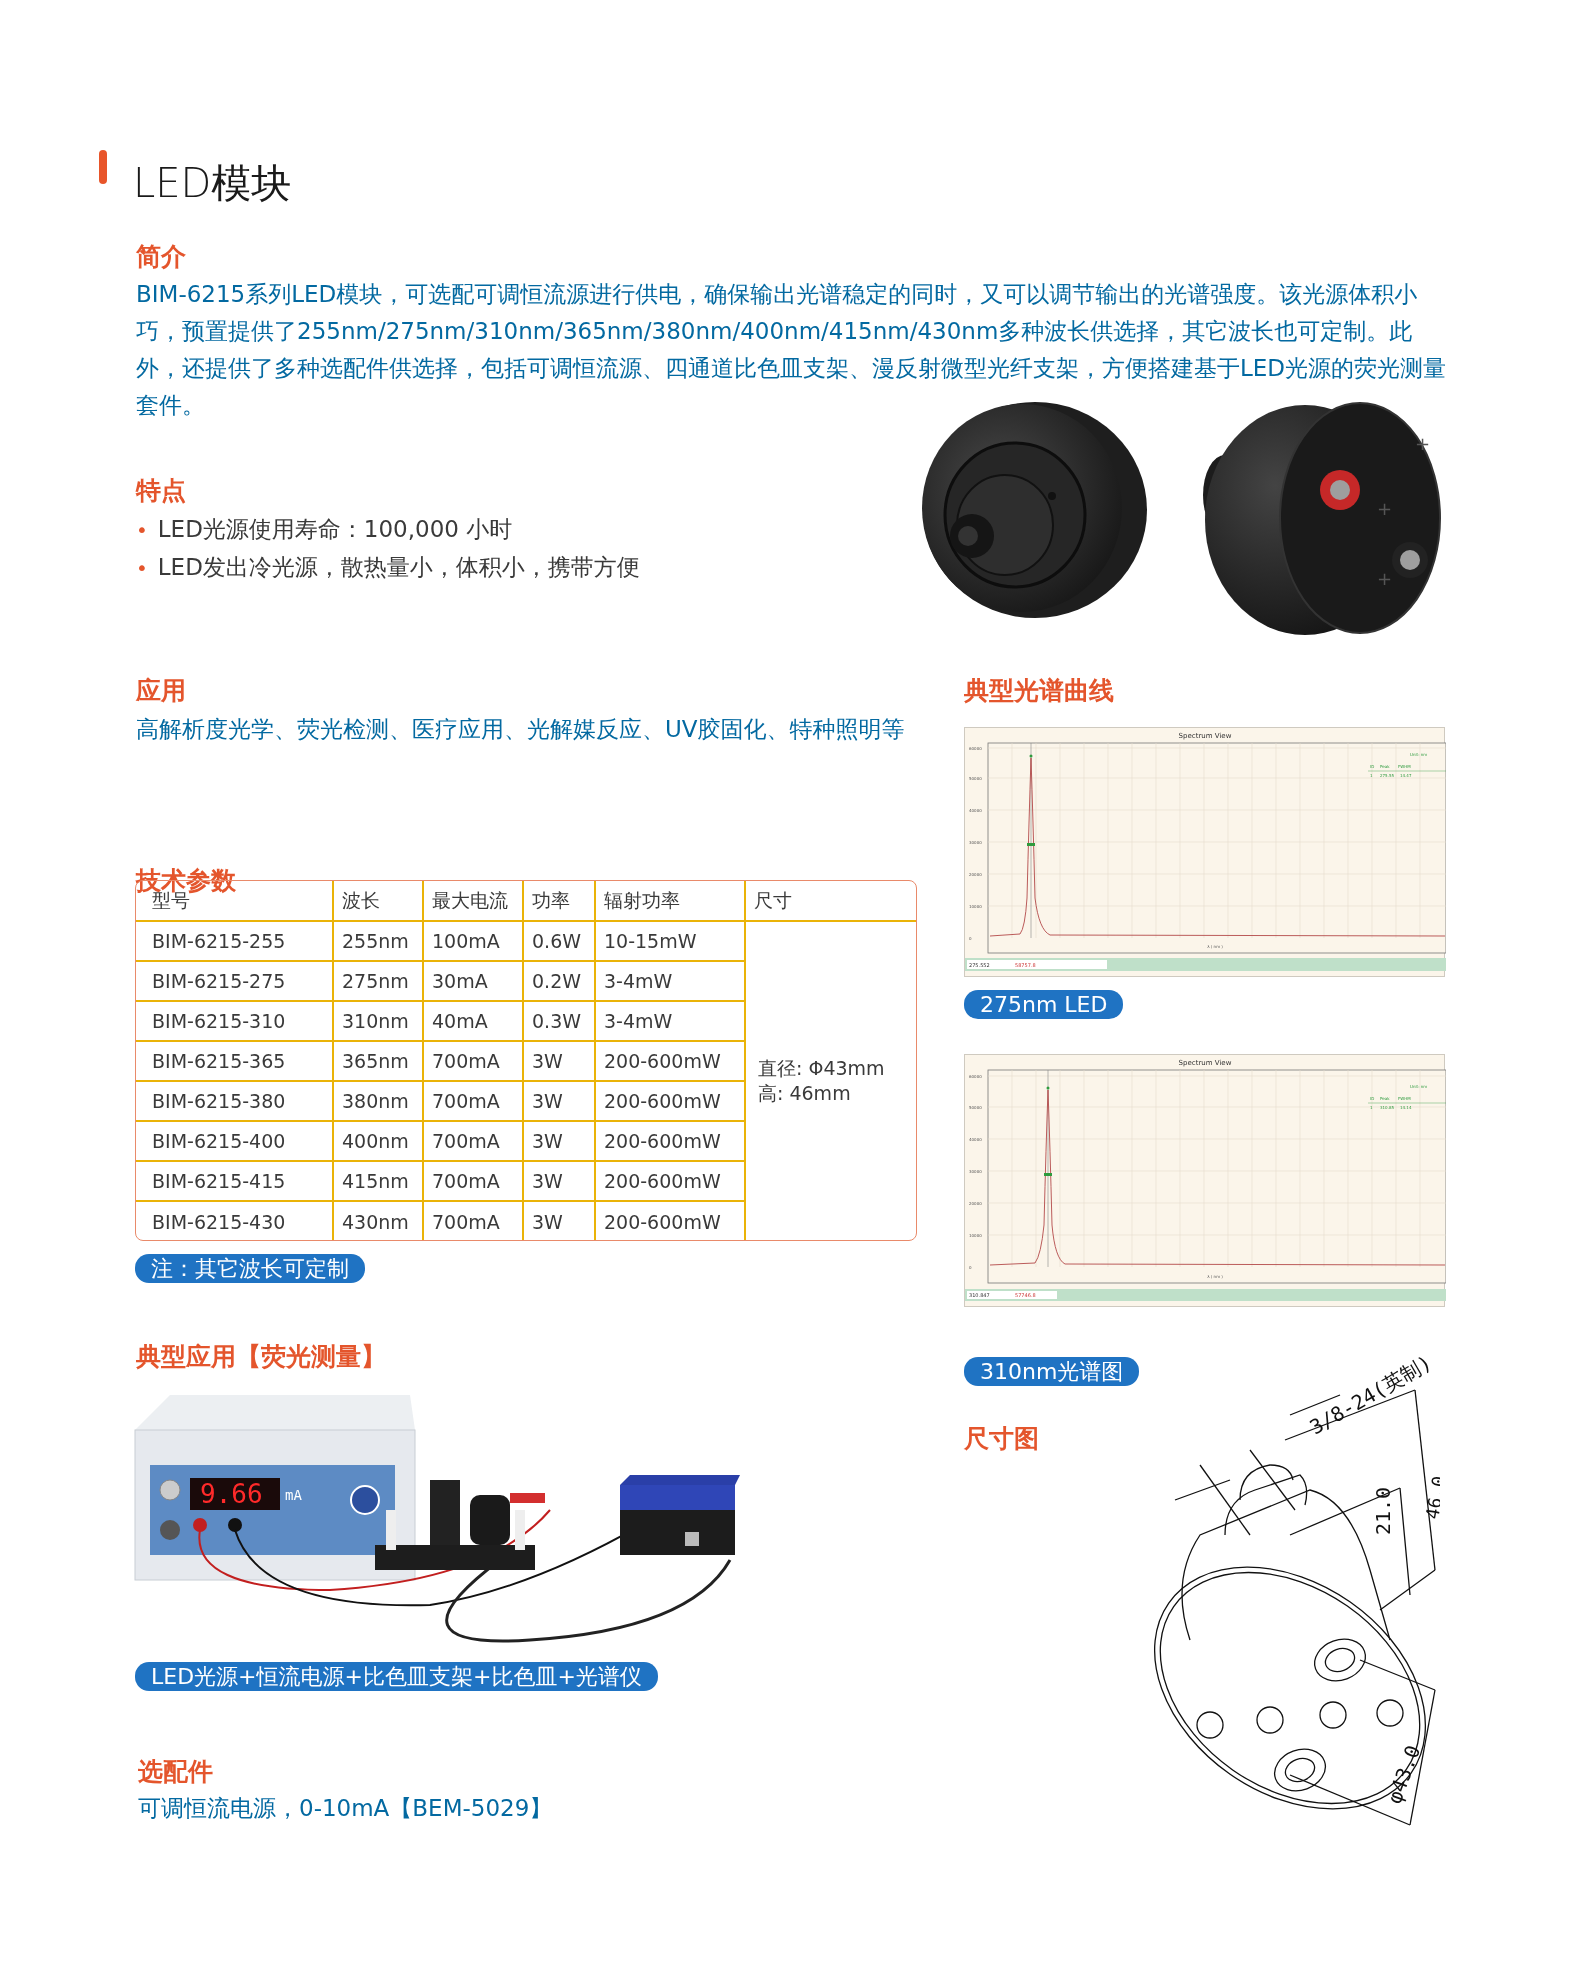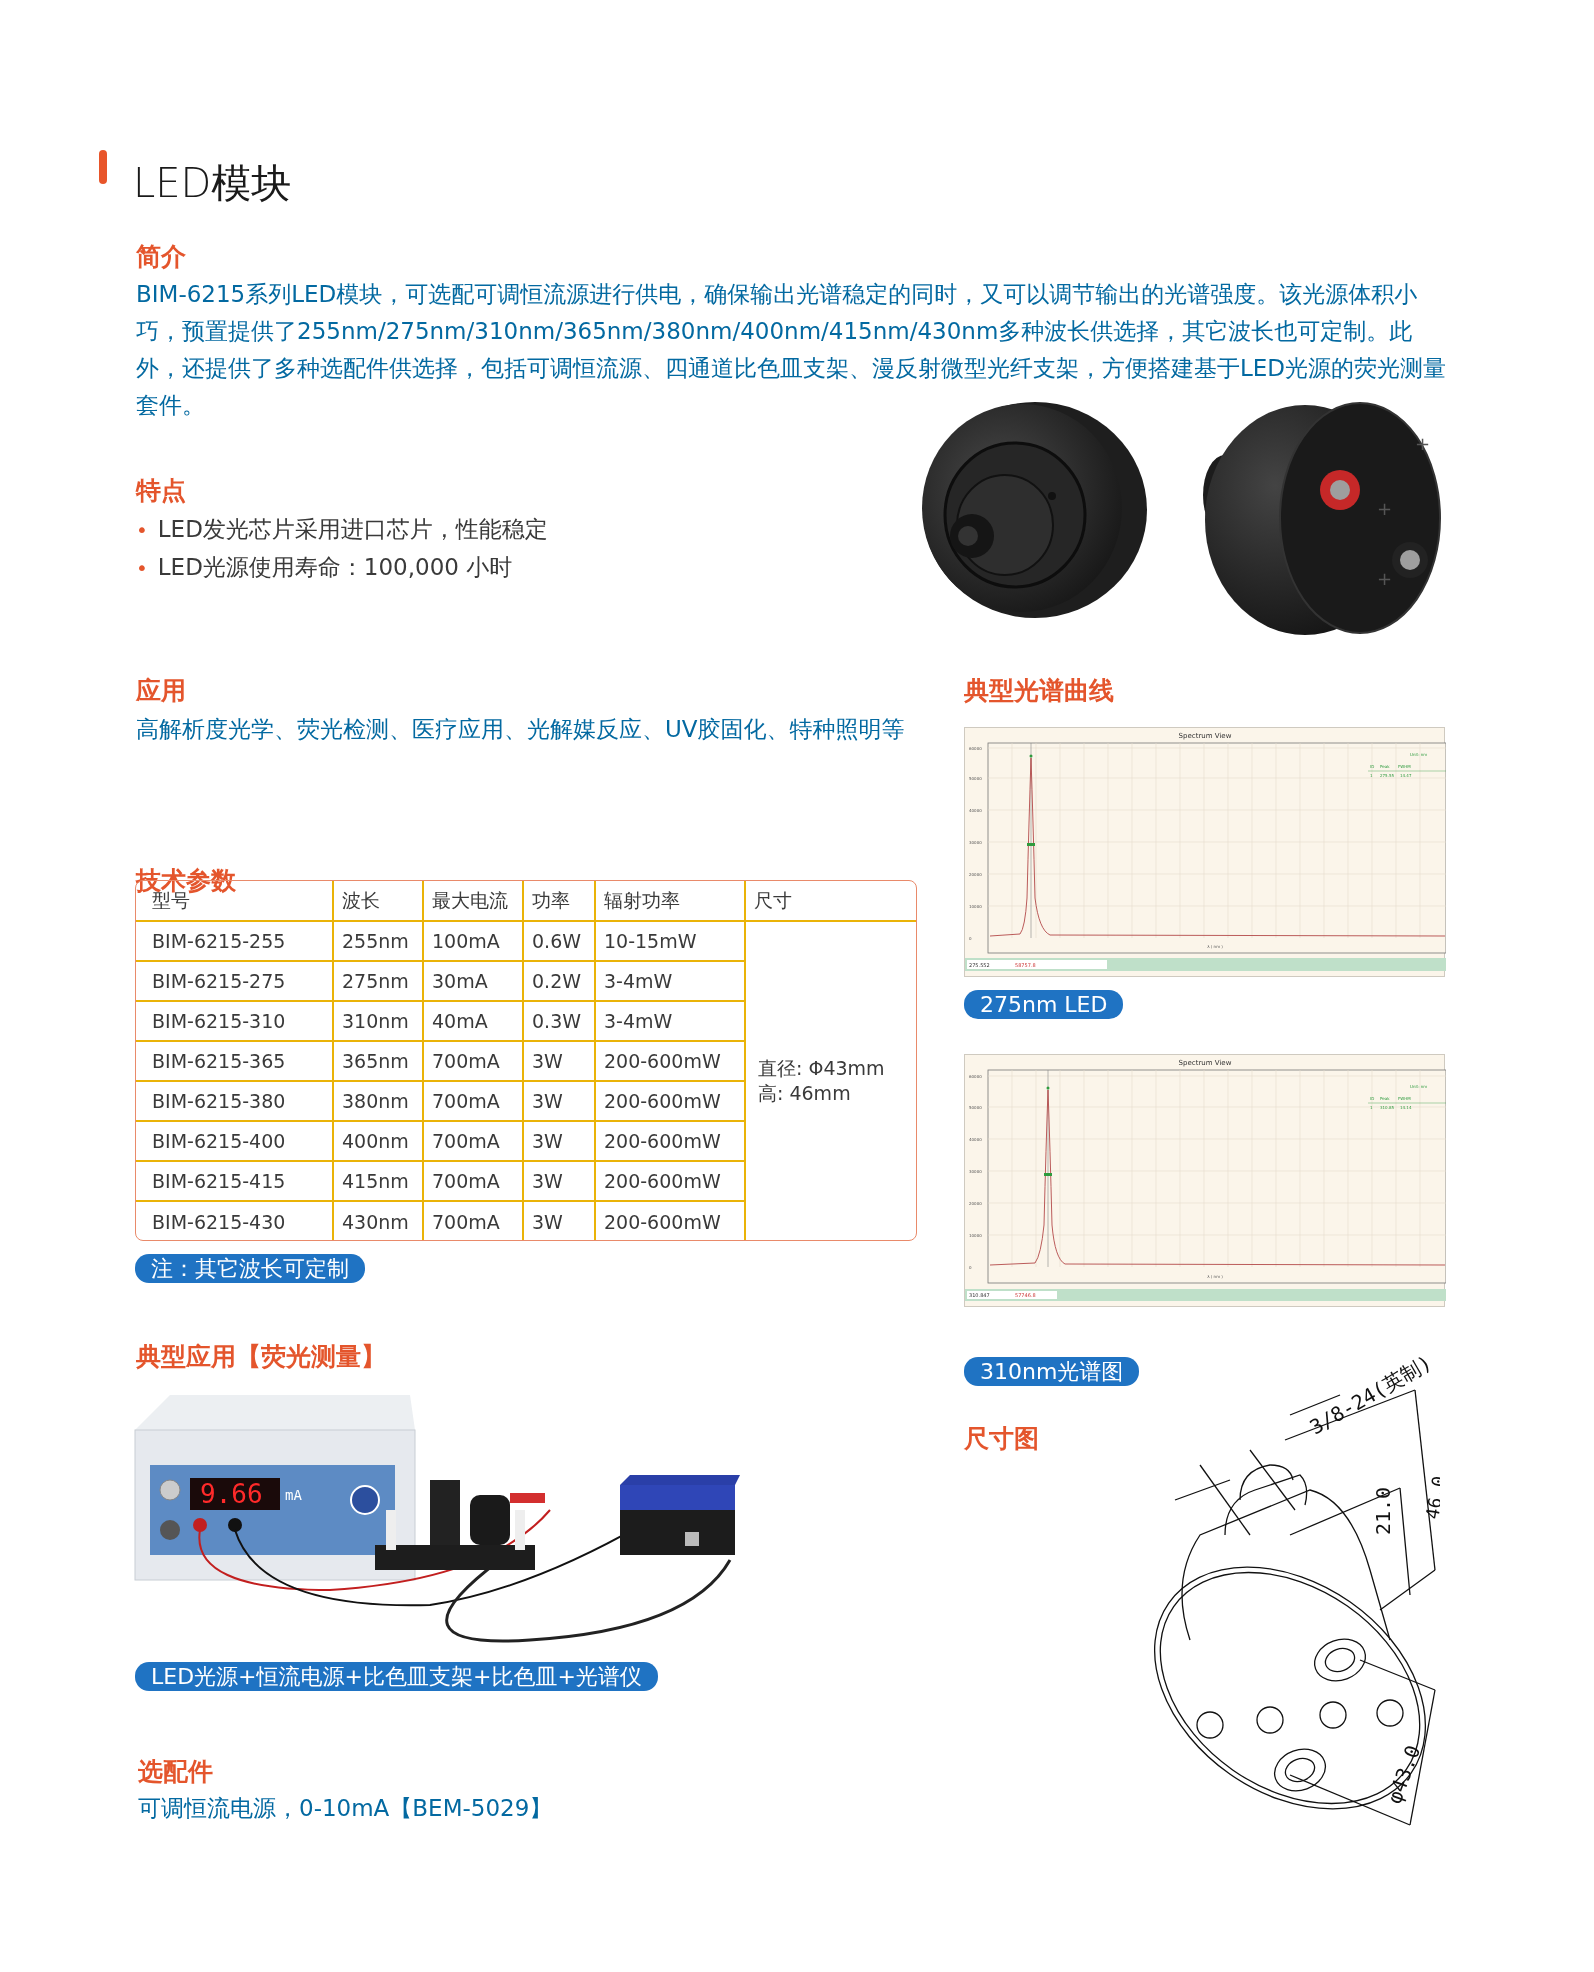--- a/index.html
+++ b/index.html
@@ -74,22 +74,22 @@
 <body>
 
 <div class="abs title-bar"></div>
 <div class="abs page-title">LED模块</div>
 
 <div class="abs section-h" id="intro-h">简介</div>
 <p class="abs body-text" id="intro-p">BIM-6215系列LED模块，可选配可调恒流源进行供电，确保输出光谱稳定的同时，又可以调节输出的光谱强度。该光源体积小巧，预置提供了255nm/275nm/310nm/365nm/380nm/400nm/415nm/430nm多种波长供选择，其它波长也可定制。此外，还提供了多种选配件供选择，包括可调恒流源、四通道比色皿支架、漫反射微型光纤支架，方便搭建基于LED光源的荧光测量套件。</p>
 
 <div class="abs section-h" id="feat-h">特点</div>
 <ul class="abs" id="feat-list">
-  <li><span class="dot">•</span><span>LED发光芯片采用进口芯片，性能稳定</span></li>
   <li><span class="dot">•</span><span>LED光源使用寿命：100,000 小时</span></li>
+  <li><span class="dot">•</span><span>LED发出冷光源，散热量小，体积小，携带方便</span></li>
 </ul>
 
 <div class="abs photo" id="photo1">
   <svg width="240" height="240" viewBox="0 0 240 240">
     <defs>
       <radialGradient id="g1" cx="40%" cy="40%" r="70%">
           <stop offset="0" stop-color="#4a4a4a"></stop>
           <stop offset="1" stop-color="#141414"></stop>
         </radialGradient>
     </defs>

